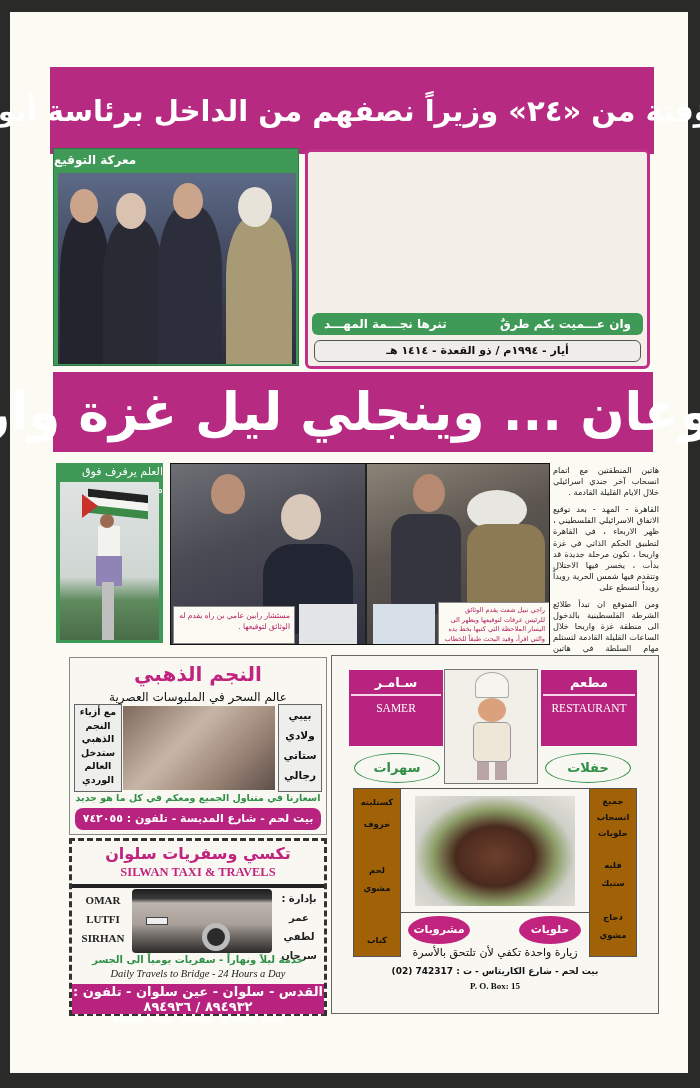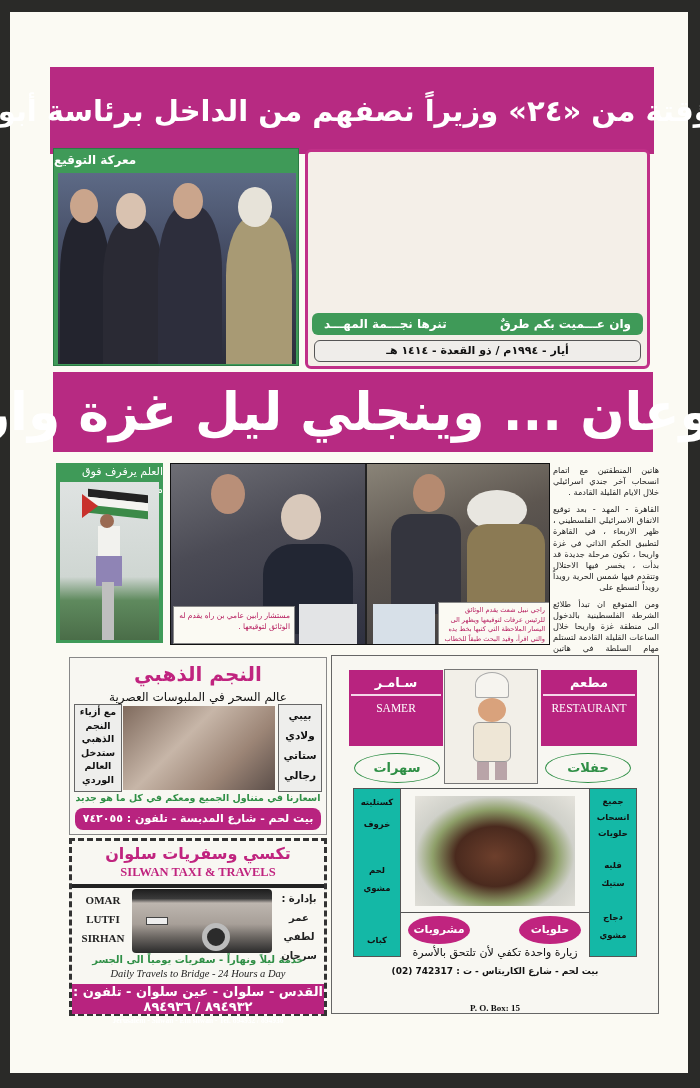--- a/index.html
+++ b/index.html
@@ -68,26 +68,26 @@
   .ad-taxi .foot .ar { font-size:13px; font-weight:bold; line-height:15px; }
   .ad-taxi .foot .en { font-size:7.5px; font-weight:bold; font-family:"Liberation Serif", serif; line-height:13px; }
 
   .ad-rest { left: 321px; top: 643px; width: 328px; height: 359px; border:1px solid #666; background:#f8f7f2; }
   .tag { background:#b8237f; color:#fff; text-align:center; }
   .tag .ar { font-size:13px; font-weight:bold; height:24px; line-height:26px; }
   .tag .line { height:2px; background:#f5d6e8; margin:0 2px; }
   .tag .en { font-family:"Liberation Serif", serif; font-size:11.5px; height:24px; line-height:24px; }
   .oval { border:1.5px solid #2f8f46; border-radius:50%; color:#2f8f46; font-size:13px; font-weight:bold; text-align:center; }
   .chef { left:112px; top:13px; width:94px; height:115px; background:#f2efe8; border:1px solid #777; }
-  .food-col { background:#14b8a6; border:1px solid #555; font-size:8.5px; font-weight:bold; color:#111; text-align:center; direction:rtl; }
+  .food-col { background:#a16207; border:1px solid #555; font-size:8.5px; font-weight:bold; color:#111; text-align:center; direction:rtl; }
   .food-photo { left:83px; top:140px; width:160px; height:110px; background: radial-gradient(ellipse at 50% 55%,#6d3f2c 0%,#4a2a1e 35%,#8fa06a 55%,#cfd0c9 70%,#e5e3dc 100%); }
   .pill { background:#c0247f; color:#fff; border-radius:50%; text-align:center; font-size:11px; font-weight:bold; }
   .rest-slogan { left:0; top:290px; width:100%; text-align:center; font-size:11px; color:#111; direction:rtl; }
   .rest-addr { left:0; top:310px; width:100%; text-align:center; font-size:9px; font-weight:bold; color:#111; direction:rtl; }
-  .rest-box { left:0; top:325px; width:100%; text-align:center; font-size:9px; font-weight:bold; color:#111; font-family:"Liberation Serif", serif;margin-top:22px; }
+  .rest-box { left:0; top:325px; width:100%; text-align:center; font-size:9px; font-weight:bold; color:#111; font-family:"Liberation Serif", serif; }
 </style>
 </head>
 <body>
 
 <div class="page">
 
   <div class="abs banner">
     <span class="rtl">حكومة فلسطينية مؤقتة من «٢٤» وزيراً نصفهم من الداخل برئاسة أبو عمار - طالع ص ٦ -</span>
   </div>
 

